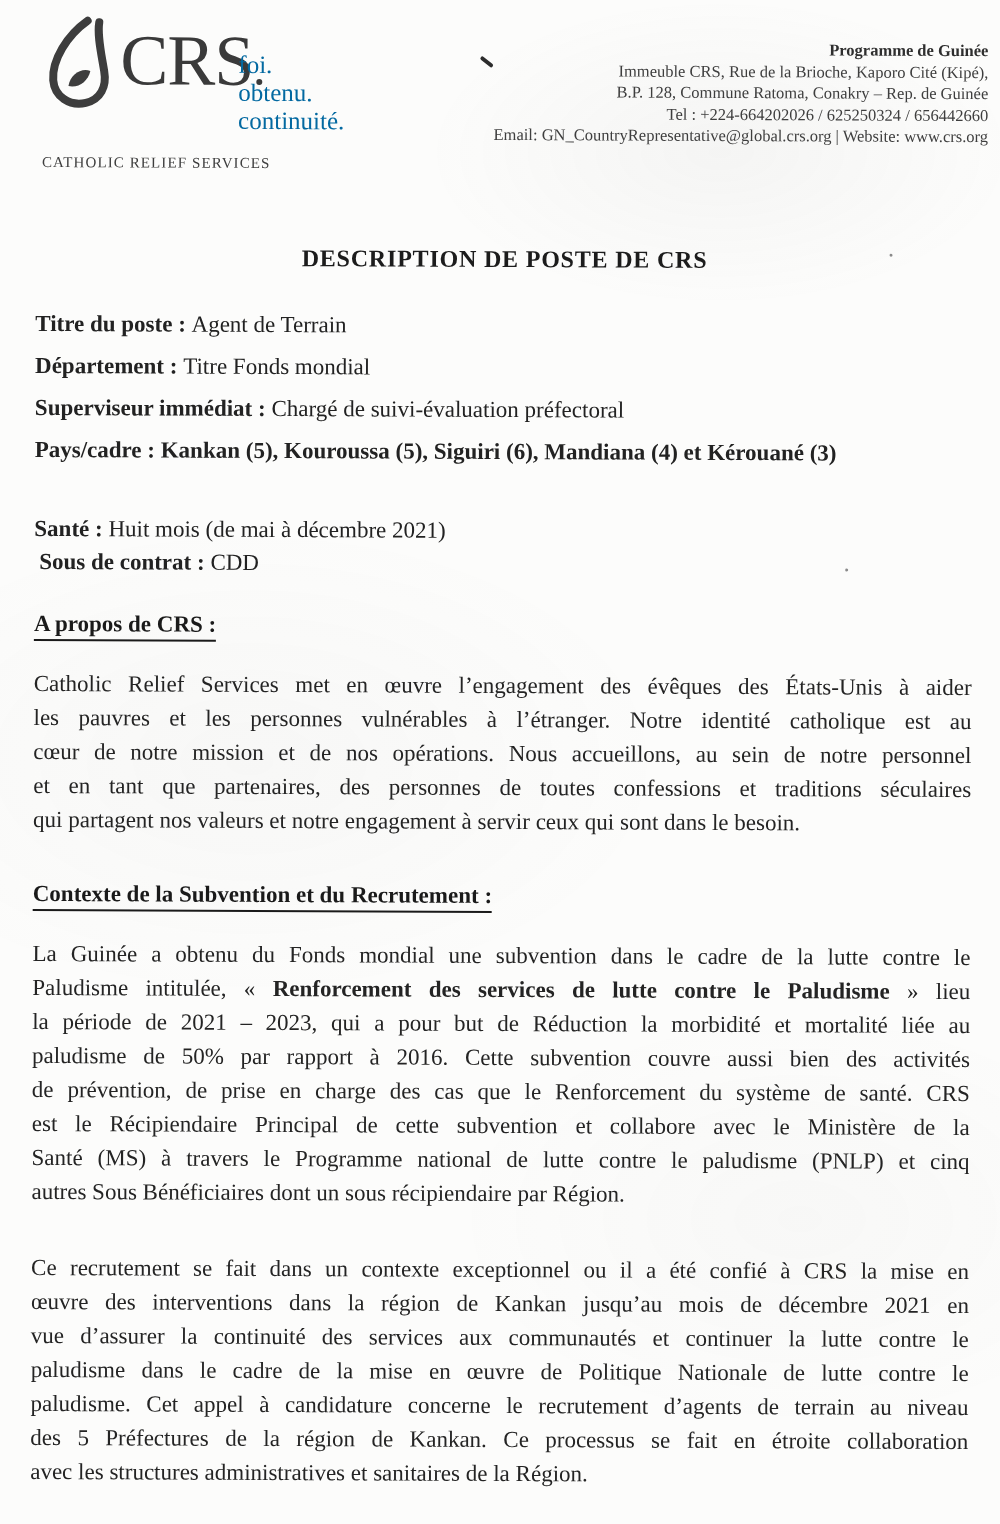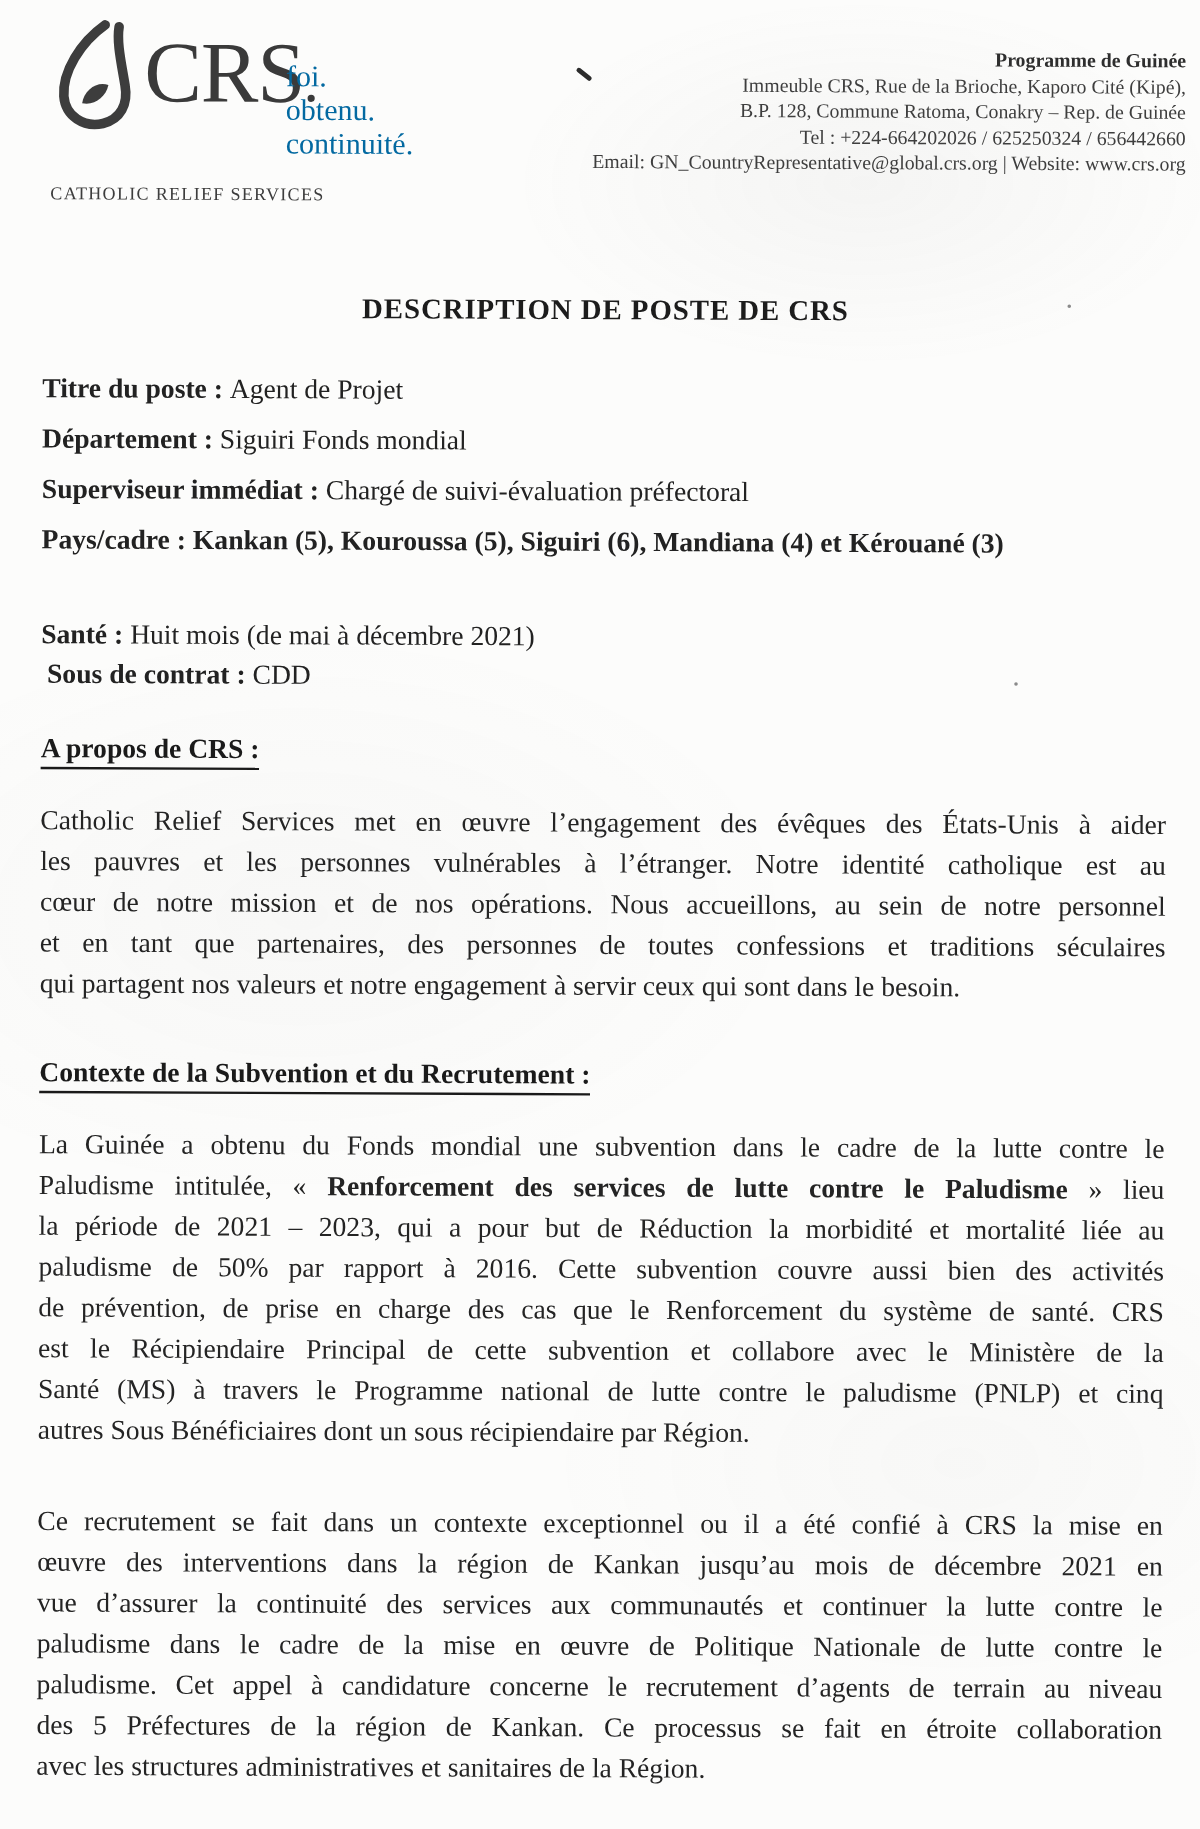--- a/index.html
+++ b/index.html
@@ -110,22 +110,22 @@
     </div>
 
     <div class="pen-mark"></div>
     <div class="speck s1"></div>
     <div class="speck s2"></div>
   </div>
 
   <div class="doc">
     <div class="doc-title">DESCRIPTION DE POSTE DE CRS</div>
     <div class="field-list">
-        <div class="field"><span class="b">Titre du poste : </span><span>Agent de Projet</span></div>
-        <div class="field"><span class="b">Département : </span><span>Siguiri Fonds mondial</span></div>
+        <div class="field"><span class="b">Titre du poste : </span><span>Agent de Terrain</span></div>
+        <div class="field"><span class="b">Département : </span><span>Titre Fonds mondial</span></div>
         <div class="field"><span class="b">Superviseur immédiat : </span><span>Chargé de suivi-évaluation préfectoral</span></div>
         <div class="field"><span class="b">Pays/cadre : </span><span class="b">Kankan (5), Kouroussa (5), Siguiri (6), Mandiana (4) et Kérouané (3)</span></div>
       </div>
     <div class="detail-list">
         <div class="detail"><span class="b">Santé : </span><span>Huit mois (de mai à décembre 2021)</span></div>
         <div class="detail"><span class="b">Sous de contrat : </span><span>CDD</span></div>
       </div>
     <div class="sections">
         <section>
           <div class="shead"><span>A propos de CRS :</span></div>

